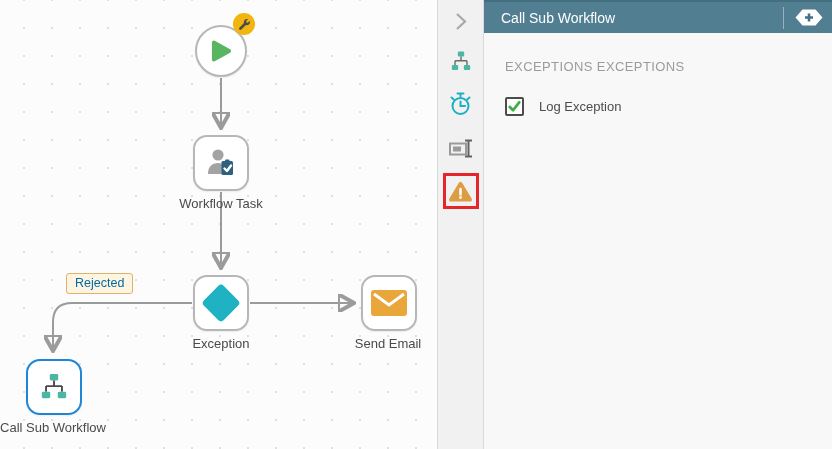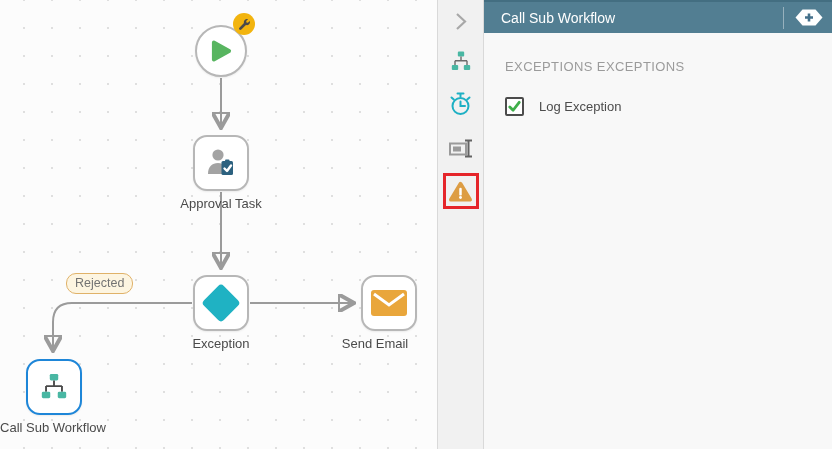--- a/index.html
+++ b/index.html
@@ -28,25 +28,25 @@
   .node-subwf { left:26px; top:359px; border-color:#1e86d8; }
 
   .badge-key { position:absolute; left:36px; top:-14px; width:22px; height:22px; border-radius:50%;
                background:#f2b40e; display:flex; align-items:center; justify-content:center; }
   .diamond { width:28px; height:28px; background:#1fb2c3; border-radius:4px; transform:rotate(45deg); }
 
   .node-label { position:absolute; transform:translateX(-50%); white-space:nowrap;
                 font-size:13px; color:#4a4a4a; }
   .lbl-approval { left:221px; top:196px; }
   .lbl-decision { left:221px; top:336px; }
-  .lbl-email    { left:375px; top:336px; }
+  .lbl-email    { left:388px; top:336px; }
   .lbl-subwf    { left:53px;  top:420px; }
 
-  .edge-label { position:absolute; font-size:12.5px; color:#737373; background:#fdf5e1;
-                border:1px solid #e0b269; border-radius:10px; padding:2px 8px 3px; white-space:nowrap; }
+  .edge-label { position:absolute; font-size:12.5px; color:#0369a1; background:#fdf5e1;
+                border:1px solid #e0b269; border-radius:3px; padding:2px 8px 3px; white-space:nowrap; }
   .elbl-rejected { left:66px; top:273px; }
   .elbl-approved { left:276px; top:273px; }
 
   
   .toolbar { width:46px; height:449px; flex:none; background:#f1f1f1; border-right:1px solid #d9d9d9;
              display:flex; flex-direction:column; align-items:center; }
   .tb-item { width:36px; height:36px; display:flex; align-items:center; justify-content:center; }
   .tb-chevron { margin-top:3px; }
   .tb-hier { margin-top:4px; }
   .tb-clock { margin-top:7px; }
@@ -119,21 +119,21 @@
 
     <div class="node node-box node-subwf">
       <svg width="32" height="30" viewBox="0 0 34 32">
         <rect x="12.5" y="2" width="9" height="7" rx="1.5" fill="#49b7a3"></rect>
         <path d="M17 9 V15 M8.5 15 H25.5 M8.5 15 V21 M25.5 15 V21" fill="none" stroke="#4a4a4a" stroke-width="2"></path>
         <rect x="4" y="21" width="9" height="7" rx="1.5" fill="#49b7a3"></rect>
         <rect x="21" y="21" width="9" height="7" rx="1.5" fill="#49b7a3"></rect>
       </svg>
     </div>
 
-    <div class="node-label lbl-approval">Approval Task</div>
+    <div class="node-label lbl-approval">Workflow Task</div>
     <div class="node-label lbl-decision">Exception</div>
     <div class="node-label lbl-email">Send Email</div>
     <div class="node-label lbl-subwf">Call Sub Workflow</div>
 
     <div class="edge-label elbl-rejected">Rejected</div>
   </div>
 
   <div class="toolbar">
 
     <div class="tb-item tb-chevron">

